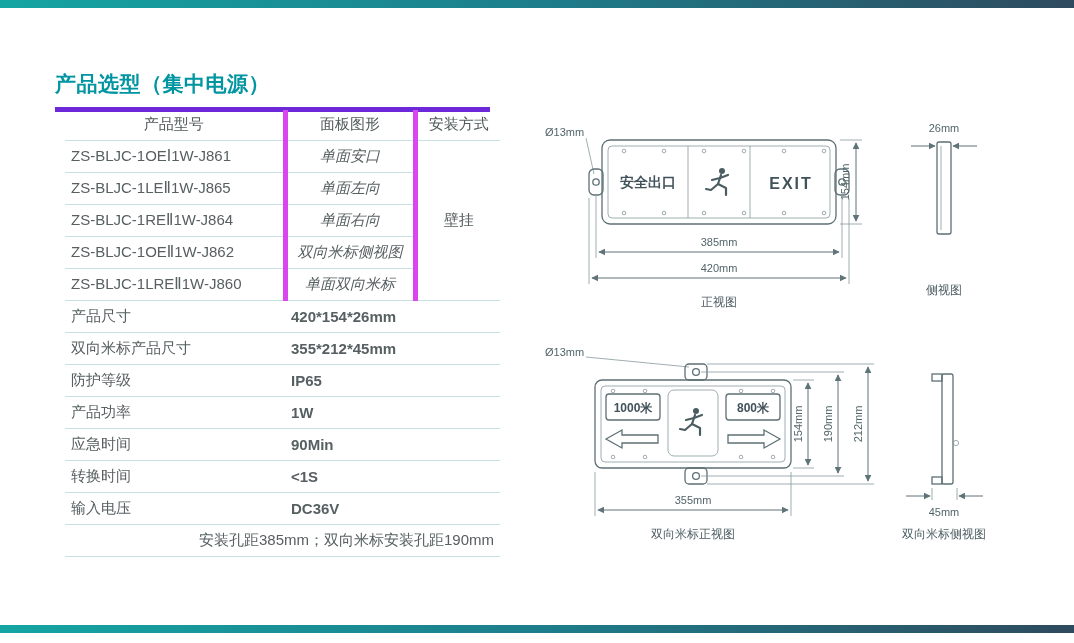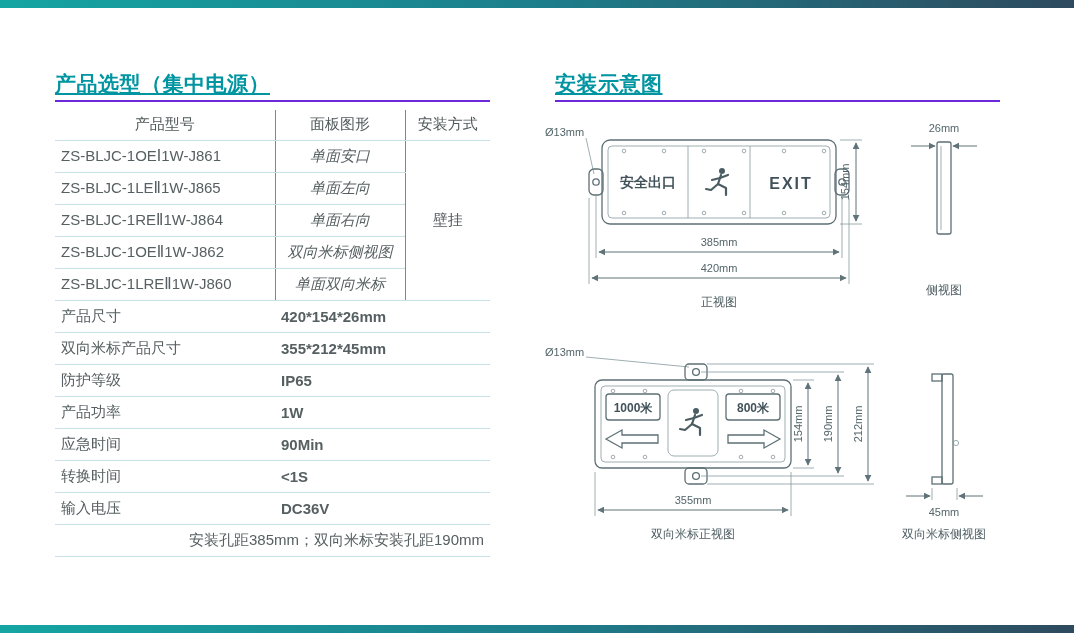--- a/index.html
+++ b/index.html
@@ -13,37 +13,37 @@
 
   .accent-bar {
     position:absolute; left:0; width:100%; height:8px;
     background:linear-gradient(90deg,#14a5a2 0%,#1d7e8b 50%,#2e4a5e 100%);
   }
   .accent-bar.top { top:0; }
   .accent-bar.bottom { bottom:10px; }
 
   .section-title {
     position:absolute; font-size:21px; font-weight:bold; color:#0095a0;
-    letter-spacing:0.5px; padding-bottom:2px; border-bottom:2px solid #6d28d9;text-decoration:underline;
+    letter-spacing:0.5px; padding-bottom:9px; border-bottom:5px solid #6d28d9;
   }
   #left-title  { left:55px;  top:70px; width:435px; }
   #right-title { left:555px; top:70px; width:445px; }
 
   table.spec {
-    position:absolute; left:55px; top:110px; width:435px;
+    position:absolute; left:65px; top:110px; width:435px;
     border-collapse:collapse; font-size:15px; color:#565f61; table-layout:fixed;
   }
   table.spec th { font-weight:normal; height:30px; text-align:center; color:#50595b; }
   table.spec td { height:32px; }
   table.spec tr > th, table.spec tr > td { border-bottom:1px solid #c8e1e4; padding:0 6px; }
   td.model, td.label { text-align:left; padding-left:5px; }
   td.panel { text-align:center;font-style:italic; }
   td.mount { text-align:center;margin-left:26px; }
   td.value { text-align:left; padding-left:12px;font-weight:bold; }
-  .v { border-left:1px solid #d946ef; }
+  .v { border-left:5px solid #d946ef; }
   td.footnote { text-align:right; padding-left:5px; border-bottom:2px solid #12a1a7; }
 
   svg.diagram { position:absolute; }
   #d1 { left:540px; top:112px; }
   #d2 { left:540px; top:338px; }
 
   .ln   { fill:none; stroke:#5d7076; stroke-width:1.3; }
   .thin { fill:none; stroke:#86999e; stroke-width:0.8; }
   .dimline { fill:none; stroke:#5f7378; stroke-width:1; }
   .dim { font-size:11px; fill:#53656a; }
@@ -123,21 +123,20 @@
     <tr>
       <td class="label">输入电压</td>
       <td class="value" colspan="2">DC36V</td>
     </tr>
     <tr>
       <td class="footnote" colspan="3">安装孔距385mm；双向米标安装孔距190mm</td>
     </tr>
   </tbody>
     </table>
 
-  <h2 class="section-title" id="right-title">安装示意图</h2>
 
   <svg id="d1" class="diagram" width="470" height="226" viewBox="0 0 470 226">
     <defs>
       <marker id="ar1" viewBox="0 0 10 10" refX="9" refY="5" markerWidth="7" markerHeight="7" orient="auto-start-reverse">
         <path d="M0 0 L10 5 L0 10 z" fill="#5f7378"></path>
       </marker>
     </defs>
 
     <g>
       <text x="5" y="24" class="dim">Ø13mm</text>

